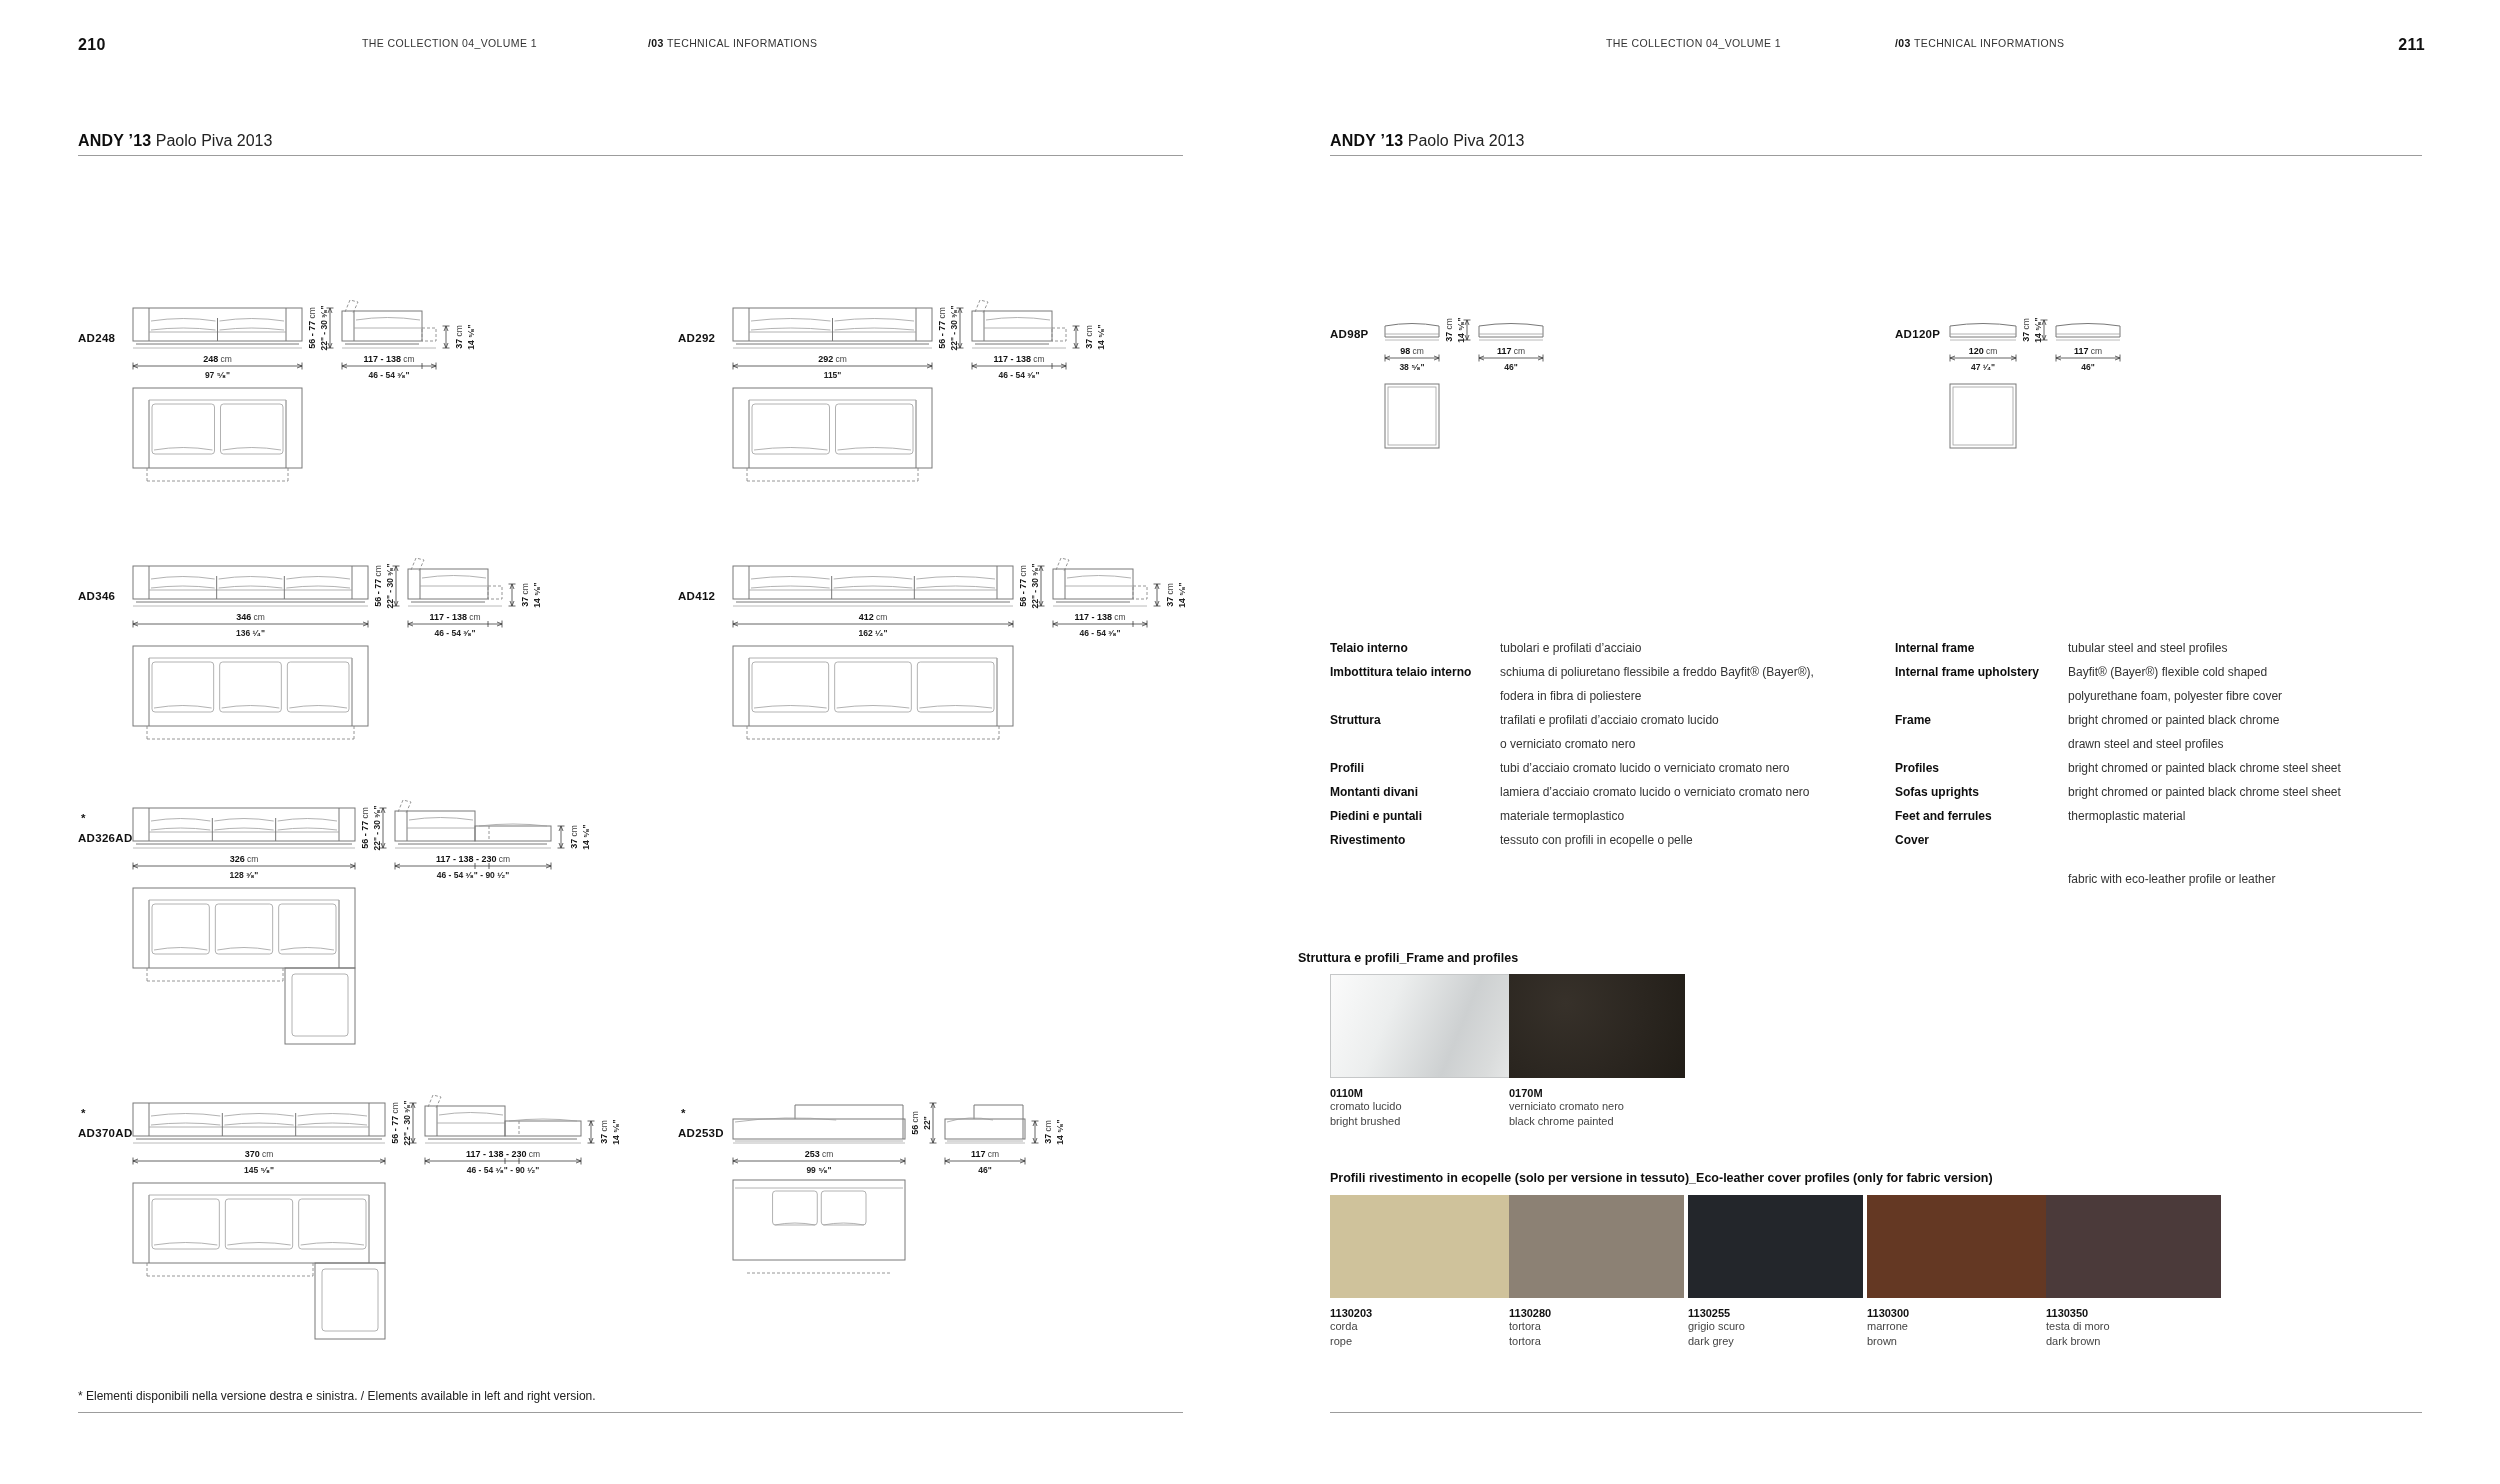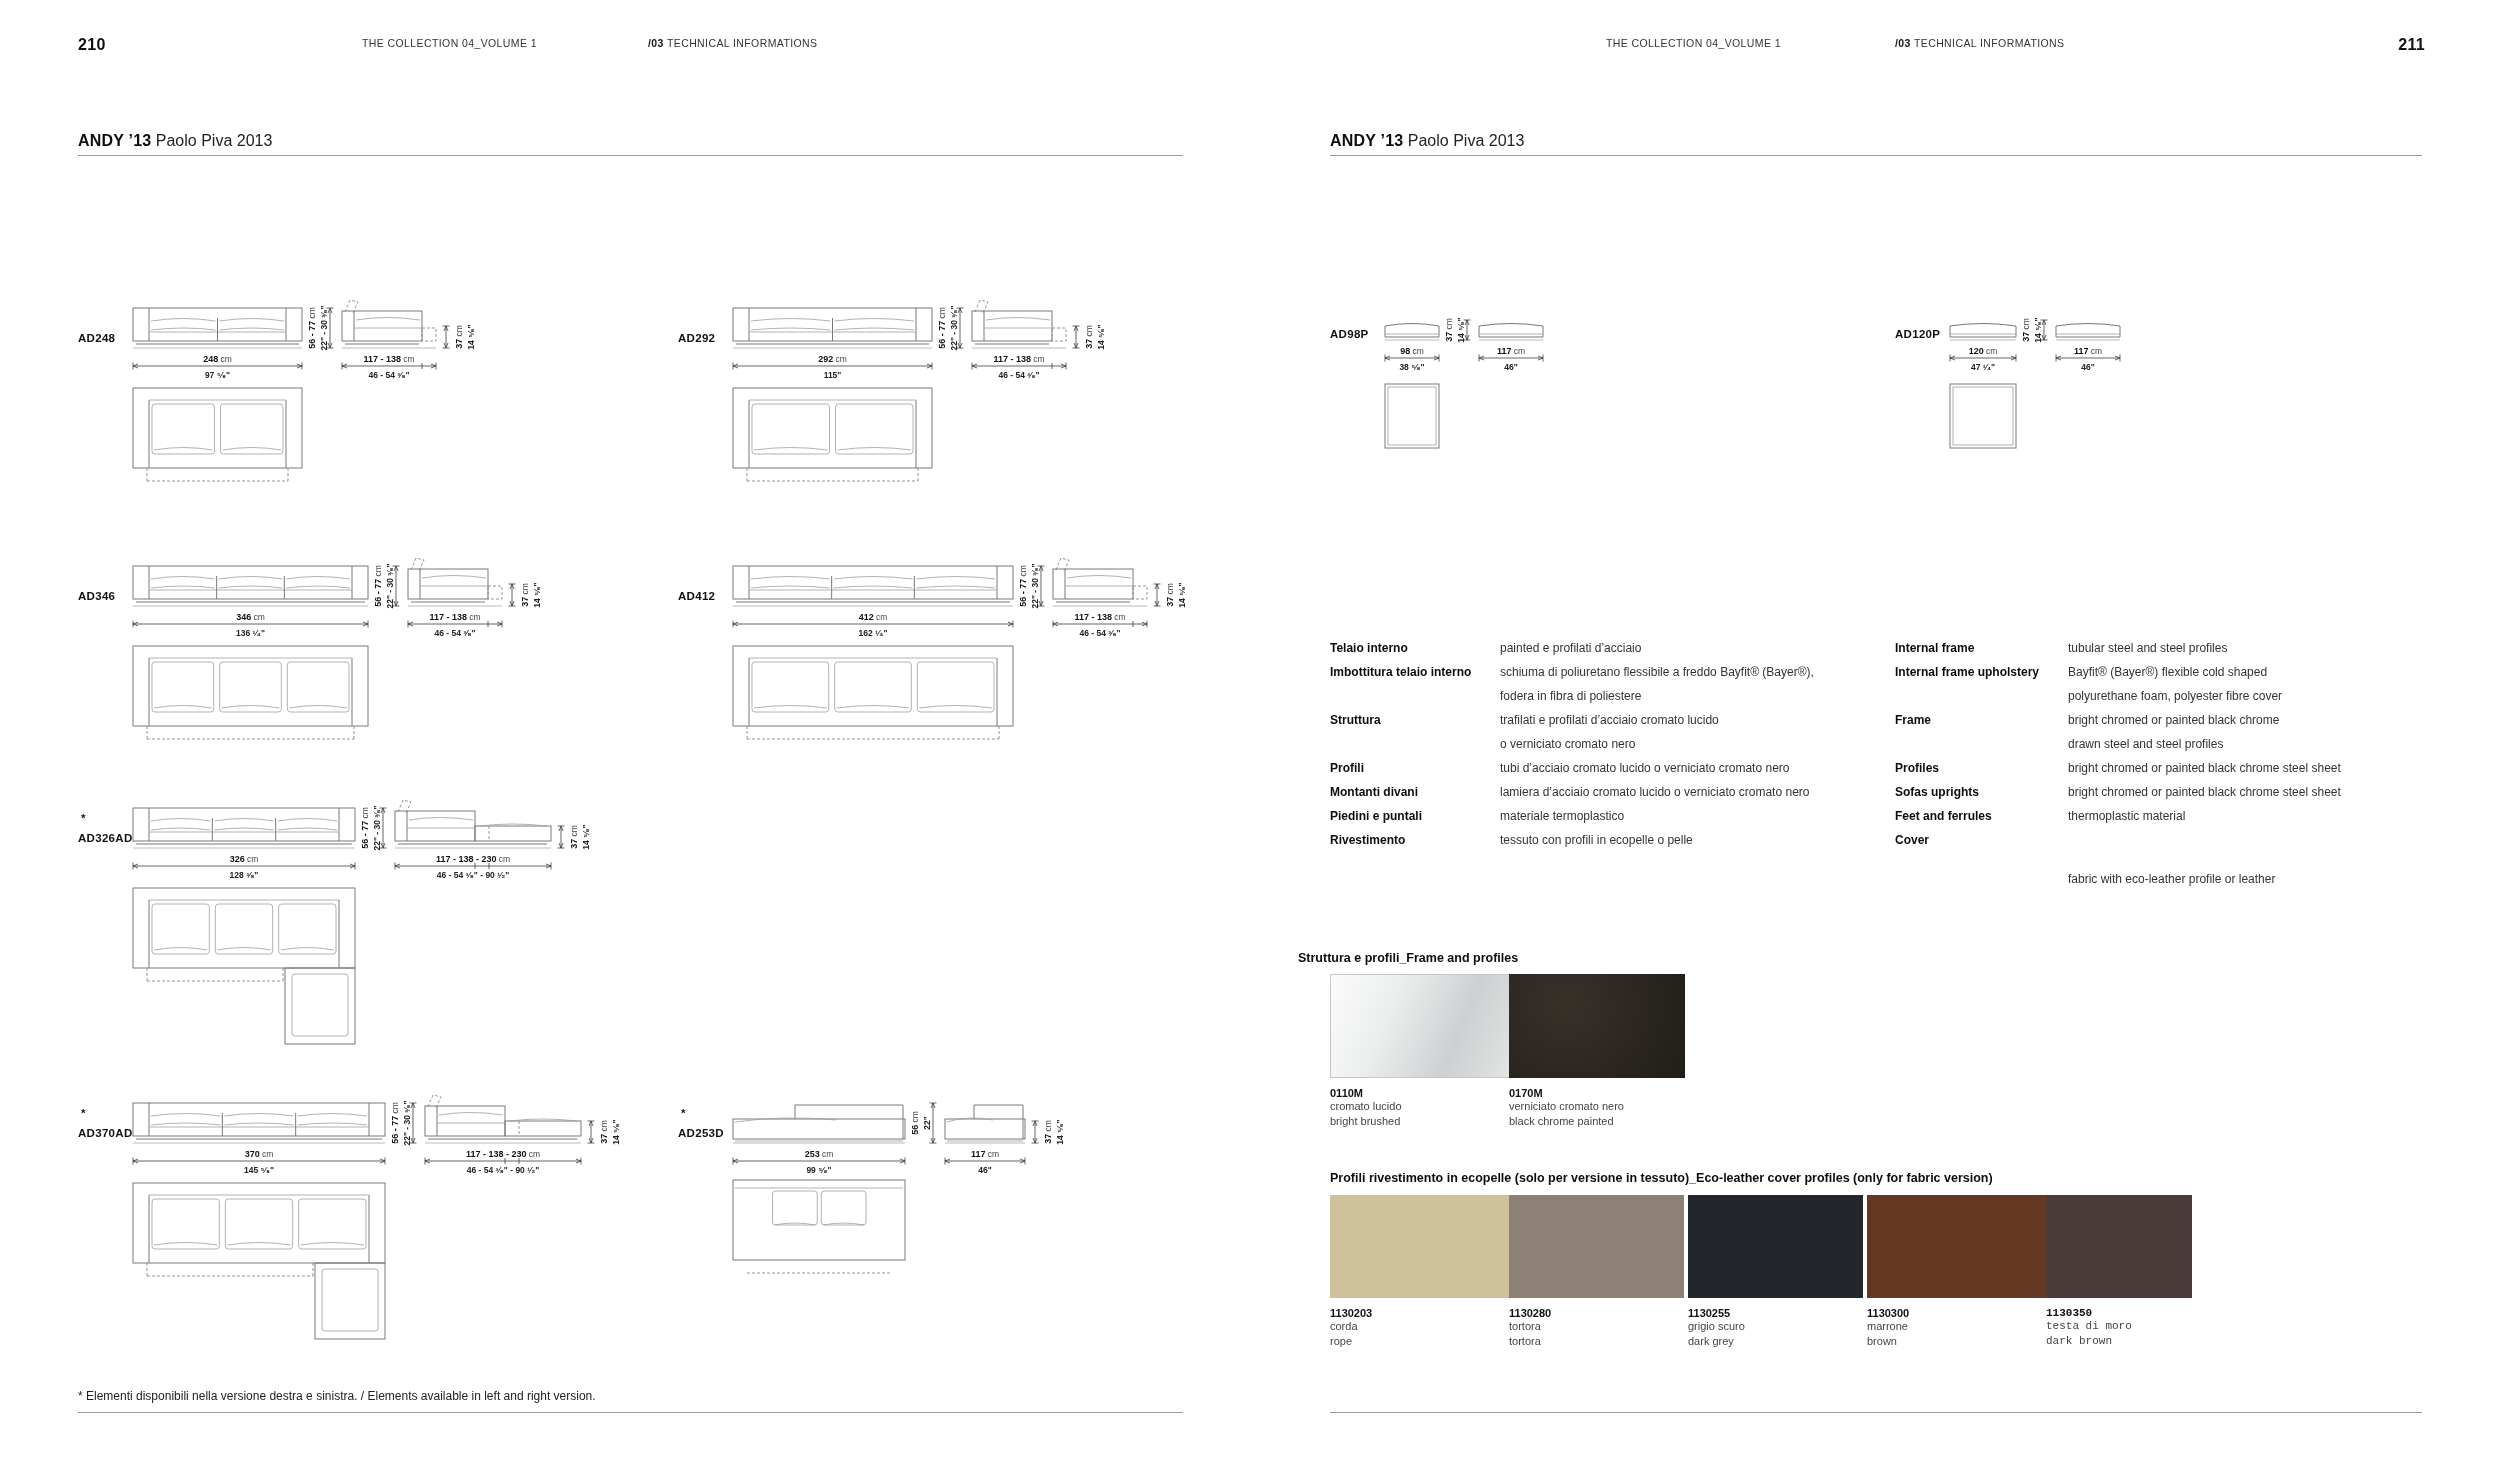--- a/index.html
+++ b/index.html
@@ -597,21 +597,21 @@
       <line x1="2120" y1="354.5" x2="2120" y2="361.5" class="dim"></line>
       <text class="t-cm" text-anchor="middle" transform="translate(2088,353.5)"><tspan>117</tspan><tspan class="t-cmu"> cm</tspan></text>
       <text class="t-in" text-anchor="middle" transform="translate(2088,369.5)">46"</text>
       <rect x="1950" y="384" width="66" height="64" class="ln"></rect>
       <rect x="1953" y="387" width="60" height="58" class="lnl"></rect>
     </g>
   </svg>
 
 <div id="specs-it" class="abs" style="left:1330px;top:641px;width:560px;height:220px">
     <div class="spec-line spec-label" style="top: 0px; left: 0px;">Telaio interno</div>
-    <div class="spec-line" style="top: 0px; left: 170px;">painted e profilati d’acciaio</div>
+    <div class="spec-line" style="top: 0px; left: 170px;">tubolari e profilati d’acciaio</div>
     <div class="spec-line spec-label" style="top: 24px; left: 0px;">Imbottitura telaio interno</div>
     <div class="spec-line" style="top: 24px; left: 170px;">schiuma di poliuretano flessibile a freddo Bayfit® (Bayer®),</div>
     <div class="spec-line" style="top: 48px; left: 170px;">fodera in fibra di poliestere</div>
     <div class="spec-line spec-label" style="top: 72px; left: 0px;">Struttura</div>
     <div class="spec-line" style="top: 72px; left: 170px;">trafilati e profilati d’acciaio cromato lucido</div>
     <div class="spec-line" style="top: 96px; left: 170px;">o verniciato cromato nero</div>
     <div class="spec-line spec-label" style="top: 120px; left: 0px;">Profili</div>
     <div class="spec-line" style="top: 120px; left: 170px;">tubi d’acciaio cromato lucido o verniciato cromato nero</div>
     <div class="spec-line spec-label" style="top: 144px; left: 0px;">Montanti divani</div>
     <div class="spec-line" style="top: 144px; left: 170px;">lamiera d’acciaio cromato lucido o verniciato cromato nero</div>
@@ -674,21 +674,21 @@
       <div class="sw-code">1130255</div>
       <div class="sw-line">grigio scuro</div>
       <div class="sw-line">dark grey</div>
     </div>
     <div class="swatch-item" style="left: 537px; width: 187px;">
       <div class="sw-color" style="height: 103px; background: rgb(100, 56, 35);"></div>
       <div class="sw-code">1130300</div>
       <div class="sw-line">marrone</div>
       <div class="sw-line">brown</div>
     </div>
-    <div class="swatch-item" style="left: 716px; width: 146px; font-family: Liberation Mono, monospace;">
+    <div class="swatch-item" style="left: 716px; width: 175px;">
       <div class="sw-color" style="height: 103px; background: rgb(75, 58, 58);"></div>
       <div class="sw-code">1130350</div>
       <div class="sw-line">testa di moro</div>
       <div class="sw-line">dark brown</div>
     </div>
   </div>
 
 <div class="abs foot" style="left:78px;top:1389px">* Elementi disponibili nella versione destra e sinistra. / Elements available in left and right version.</div>
 <div class="rule" style="left:78px;top:1412px;width:1105px"></div>
 <div class="rule" style="left:1330px;top:1412px;width:1092px"></div>

